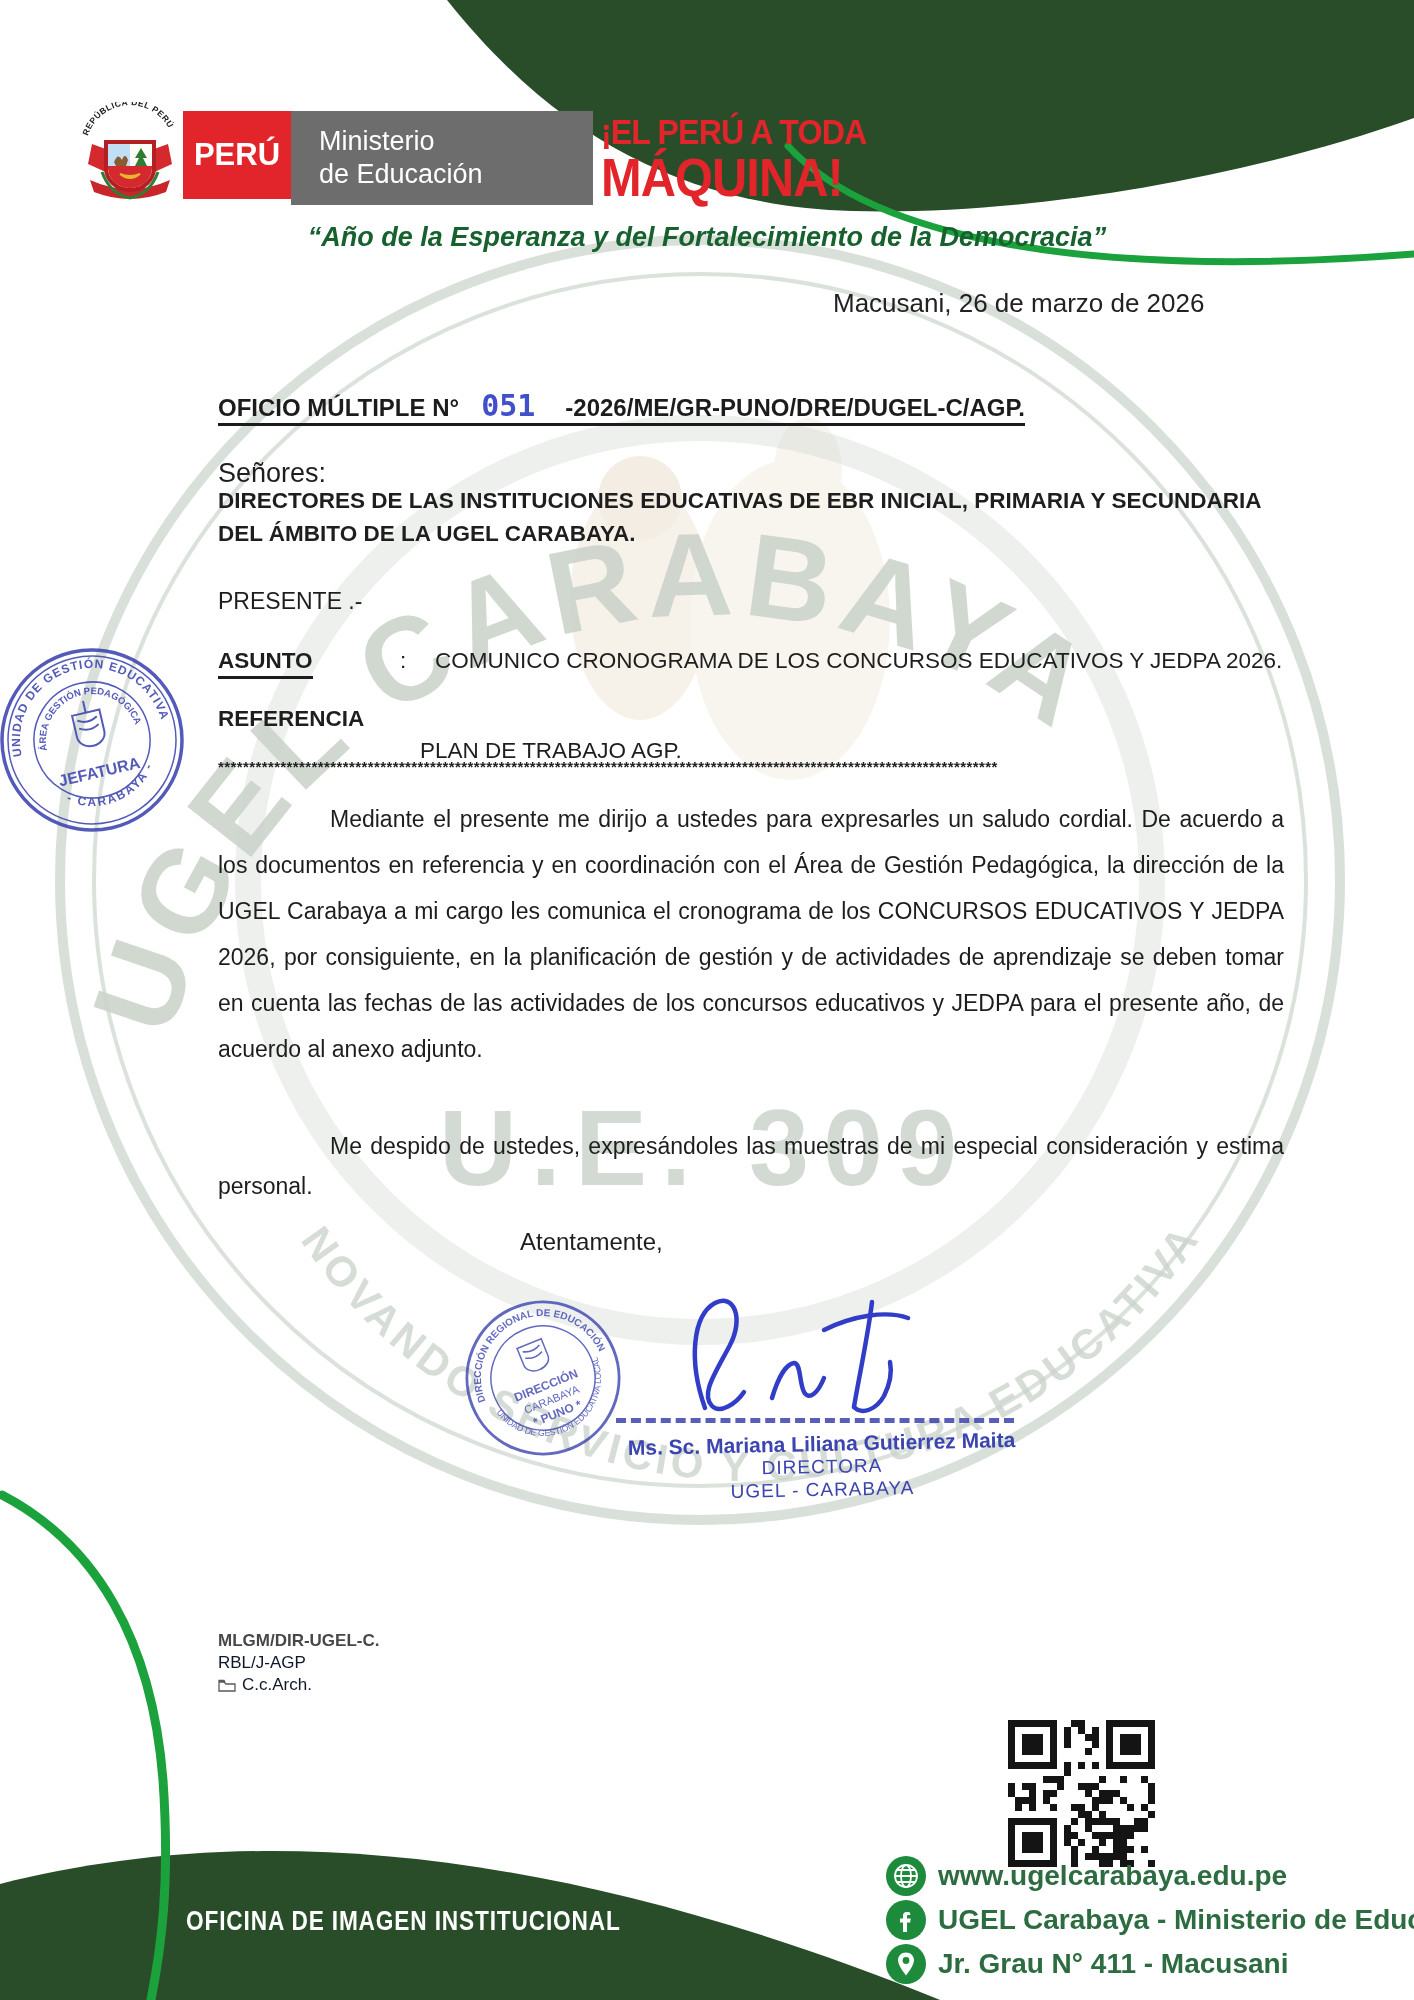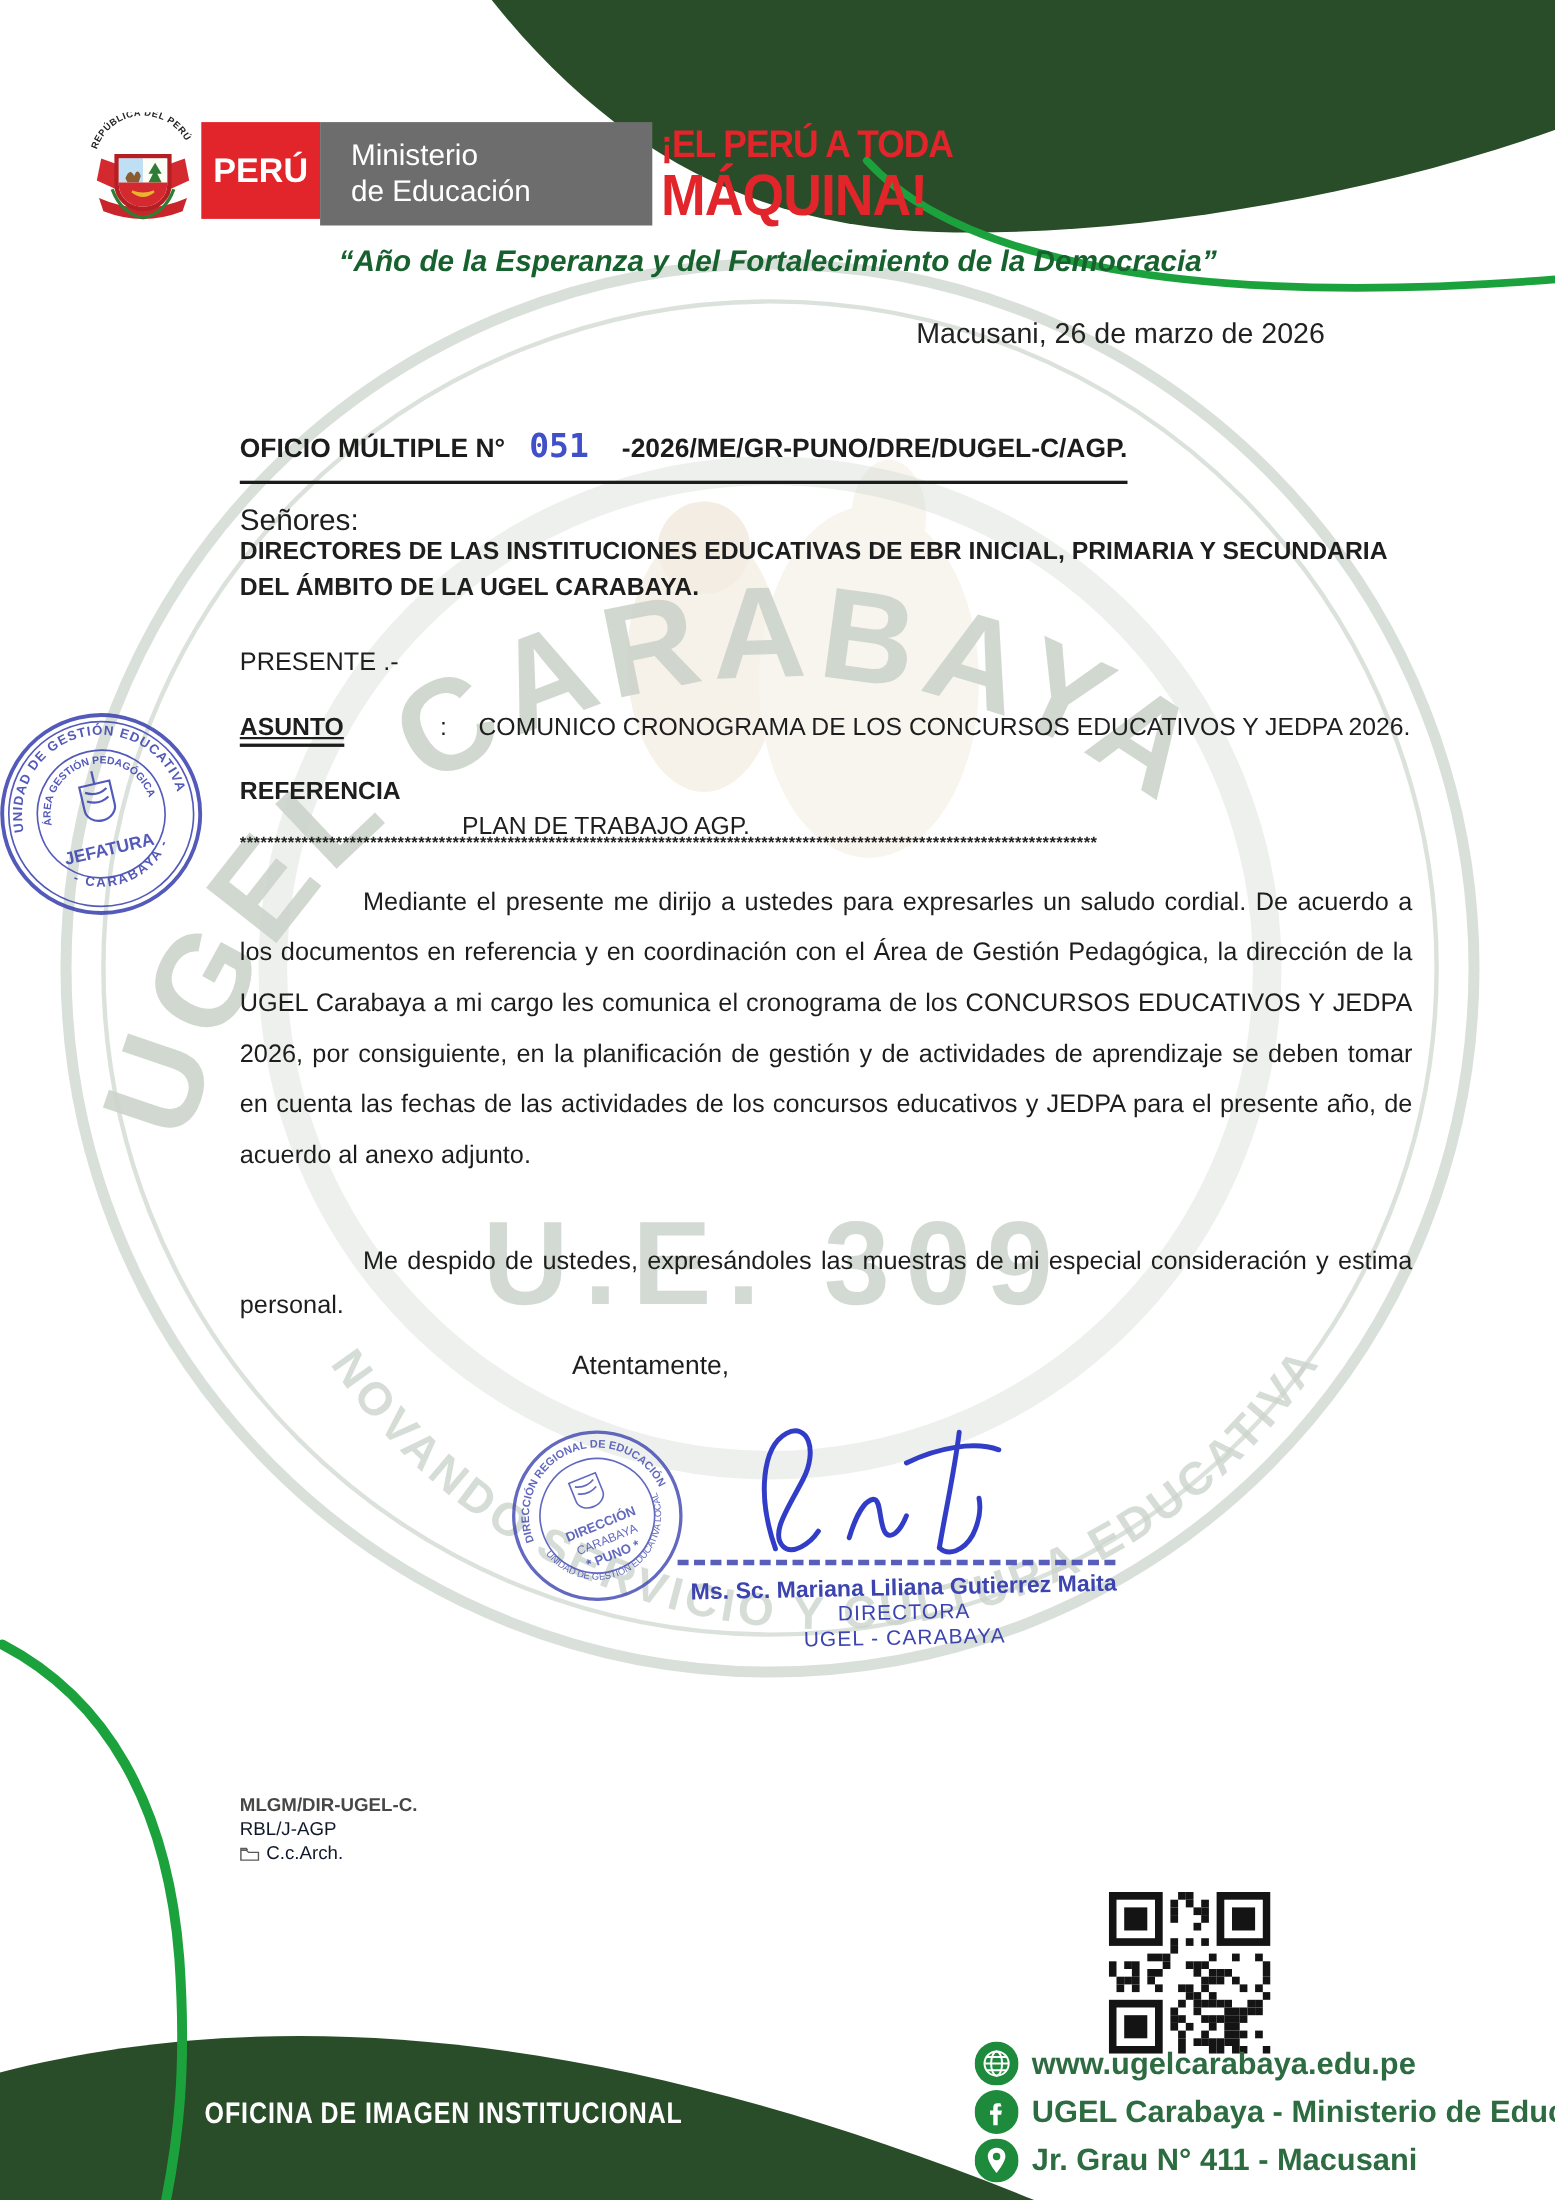--- a/index.html
+++ b/index.html
@@ -11,29 +11,29 @@
   .peru-block{left:183px;top:111px;width:108px;height:88px;background:var(--red);
     display:flex;align-items:center;justify-content:center;color:#fff;font-size:31px;font-weight:bold;}
   .ministry-block{left:291px;top:111px;width:302px;height:94px;background:var(--gray);
     color:#fff;font-size:27px;line-height:33px;display:flex;flex-direction:column;justify-content:center;padding-left:28px;box-sizing:border-box;}
   .campaign{left:601px;top:114px;color:var(--red);font-weight:bold;transform:scaleX(.92);transform-origin:left top;line-height:1;}
   .campaign .l1{font-size:35px;letter-spacing:-1px;}
   .campaign .l2{font-size:53px;letter-spacing:-1px;margin-top:2px;}
   .quote{left:0;top:222px;width:100%;text-align:center;font-size:27px;font-weight:bold;font-style:italic;color:var(--quote_green);}
   .dateline{left:833px;top:288px;font-size:26px;color:#222;}
   
-  .oficio{left:218px;top:388px;border-bottom:3px solid #1c1c1c;padding-bottom:14px;white-space:nowrap;}
+  .oficio{left:218px;top:388px;border-bottom:3px solid #1c1c1c;padding-bottom:0;white-space:nowrap;}
   .oficio .pfx,.oficio .sfx{font-size:24px;font-weight:bold;color:#1c1c1c;}
   .oficio .num{font-family:"DejaVu Sans Mono",monospace;font-size:30px;font-weight:bold;color:#4050c8;margin:0 30px 0 22px;}
   .senores{left:218px;top:458px;font-size:27px;}
   .addr1{left:218px;top:488px;font-size:22.5px;font-weight:bold;white-space:nowrap;}
   .addr2{left:218px;top:521px;font-size:22.5px;font-weight:bold;}
   .presente{left:218px;top:588px;font-size:23px;}
   .lbl{font-size:22.5px;font-weight:bold;}
-  .asunto-lbl{left:218px;top:648px;border-bottom:3px solid #1c1c1c;padding-bottom:2px;text-decoration:underline;}
+  .asunto-lbl{left:218px;top:648px;border-bottom:3px solid #1c1c1c;padding-bottom:2px;}
   .asunto-colon{left:400px;top:648px;font-size:22.5px;}
   .asunto-txt{left:420px;top:648px;font-size:22.5px;margin-left:15px;}
   .ref-lbl{left:218px;top:706px;}
   .ref1{left:400px;top:706px;font-size:22.5px;}
   .ref2{left:420px;top:738px;font-size:22.5px;}
   .stars{left:218px;top:758px;width:1068px;font-size:15px;font-weight:bold;letter-spacing:.4px;
     white-space:nowrap;overflow:hidden;color:#222;}
   .para{left:218px;top:796px;width:1066px;font-size:23px;line-height:46px;text-align:justify;text-indent:112px;color:#1d1d1d;}
   .para2{top:1126px;line-height:40px;}
   .closing{left:520px;top:1228px;font-size:24px;}

